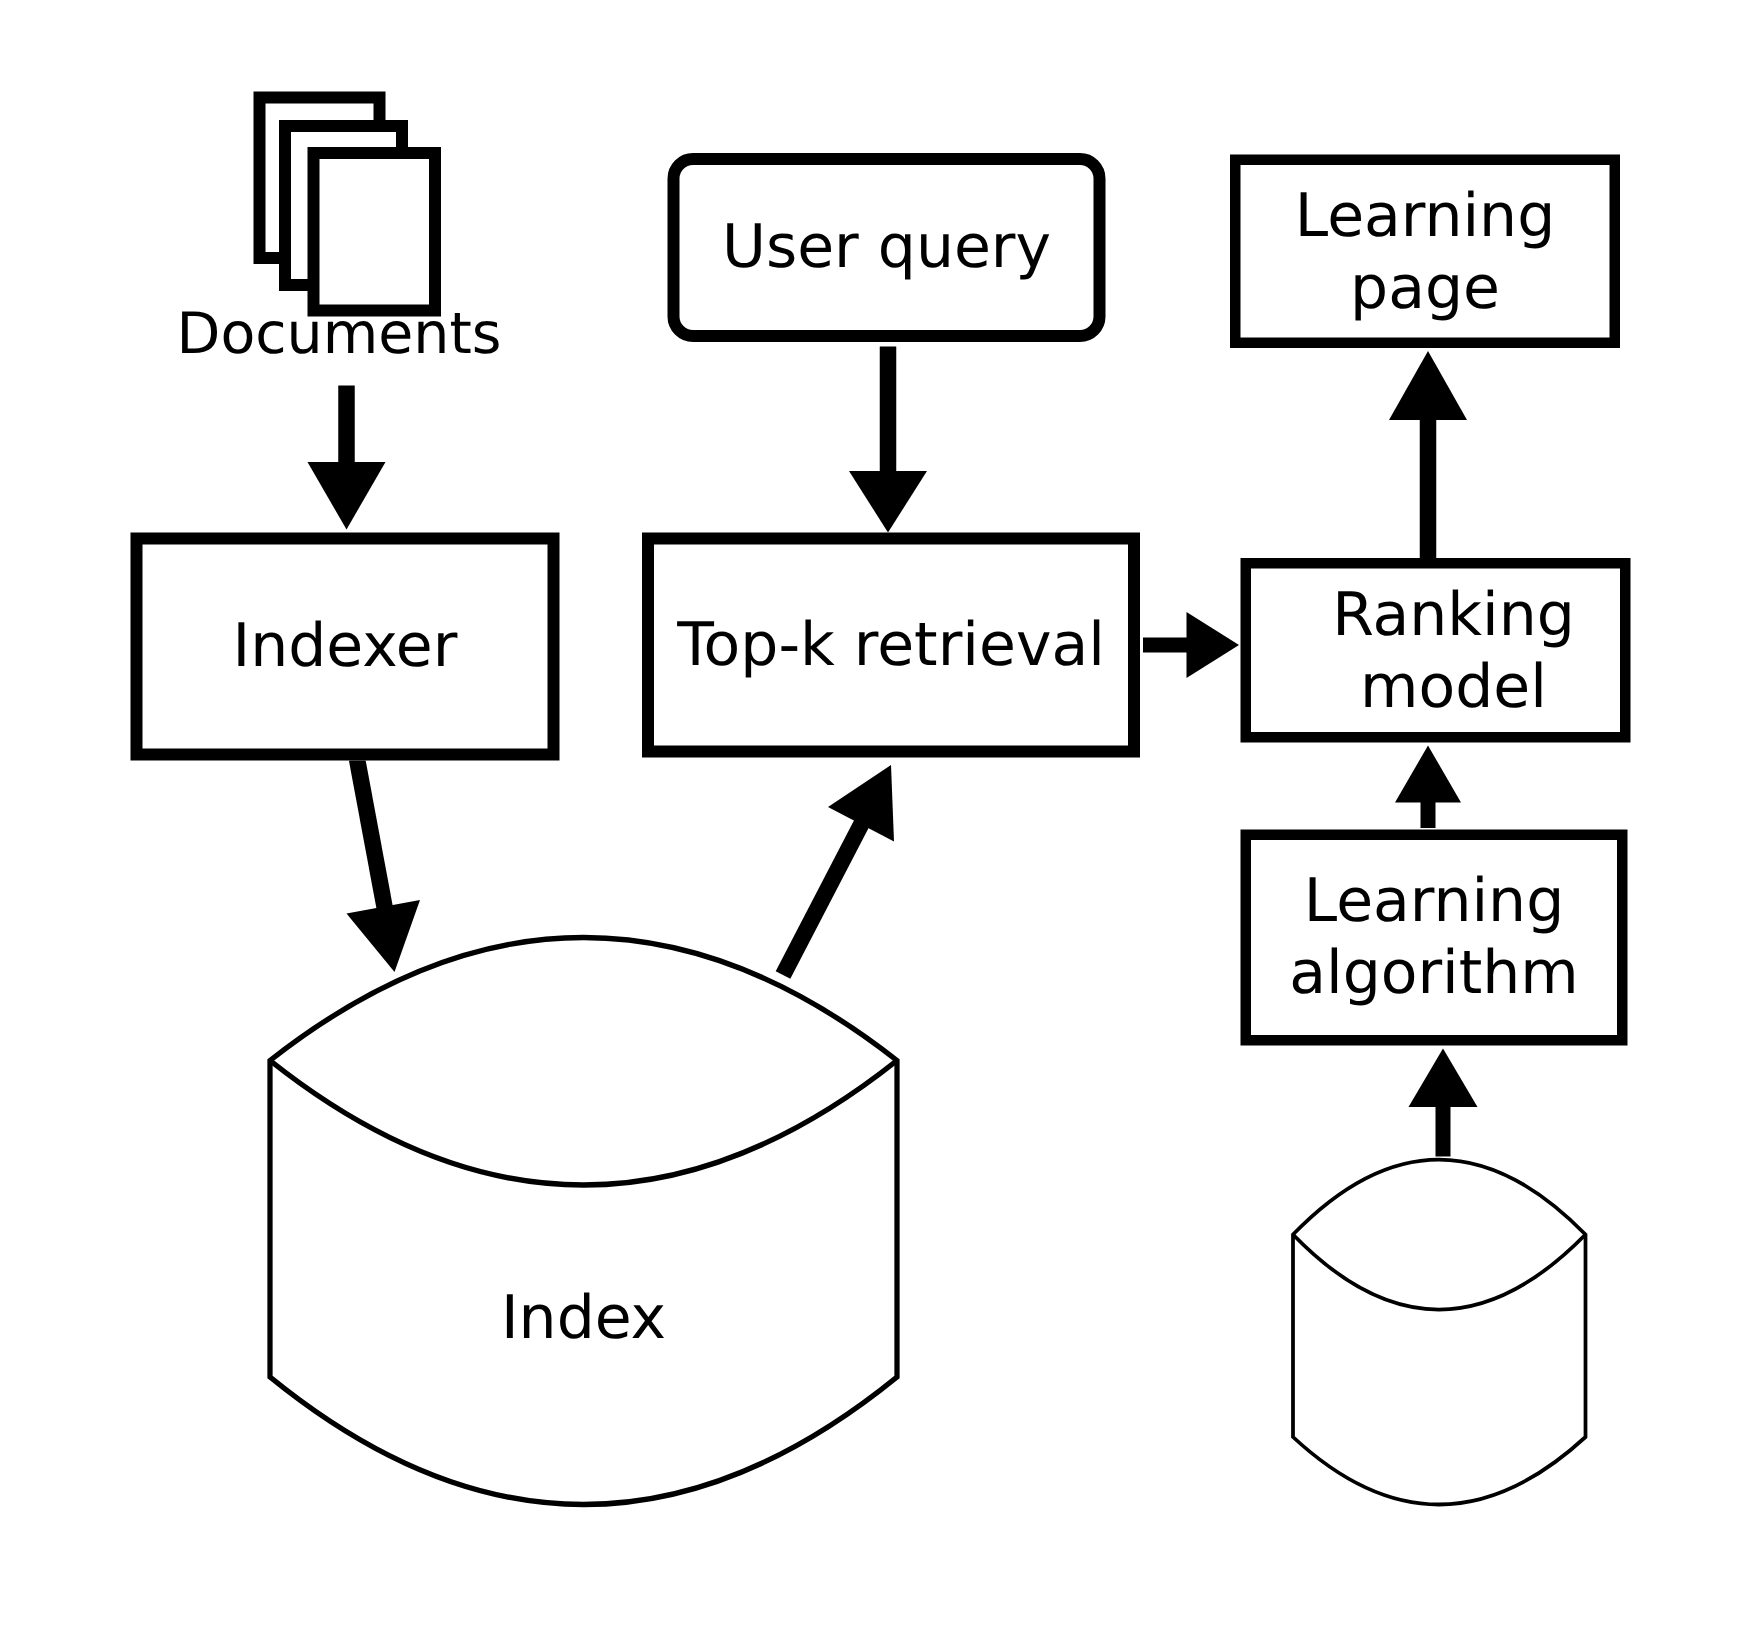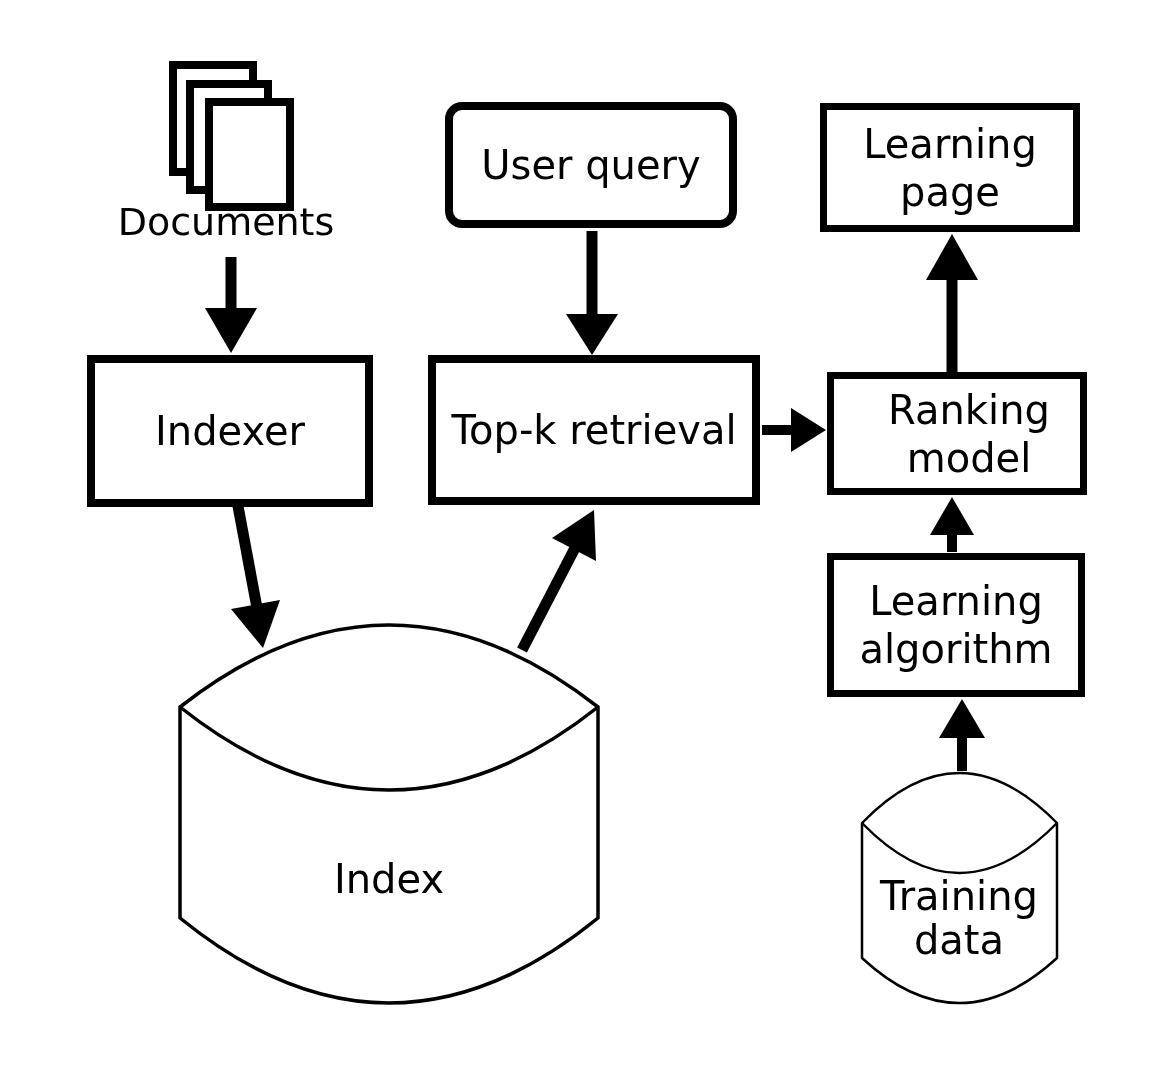--- a/index.html
+++ b/index.html
@@ -154,18 +154,14 @@
 
   <div class="node-box b7" style="left:827px; top:553px; width:258px; height:144px;">
     <span>Learning</span>
     <span>algorithm</span>
   </div>
 
   <div class="free-label" style="left:76px; top:202px; width:300px; font-size:38px; line-height:40px;">Documents</div>
 
   <div class="free-label" style="left:289px; top:857px; width:200px; font-size:40px; line-height:44px;">Index</div>
 
-  <div class="free-label" style="left:859px; top:874px; width:200px; font-size:40px; line-height:44px;">
-    <span style="display:block;">Training</span>
-    <span style="display:block;">data</span>
-  </div>
 
 </div>
 
 </body></html>

